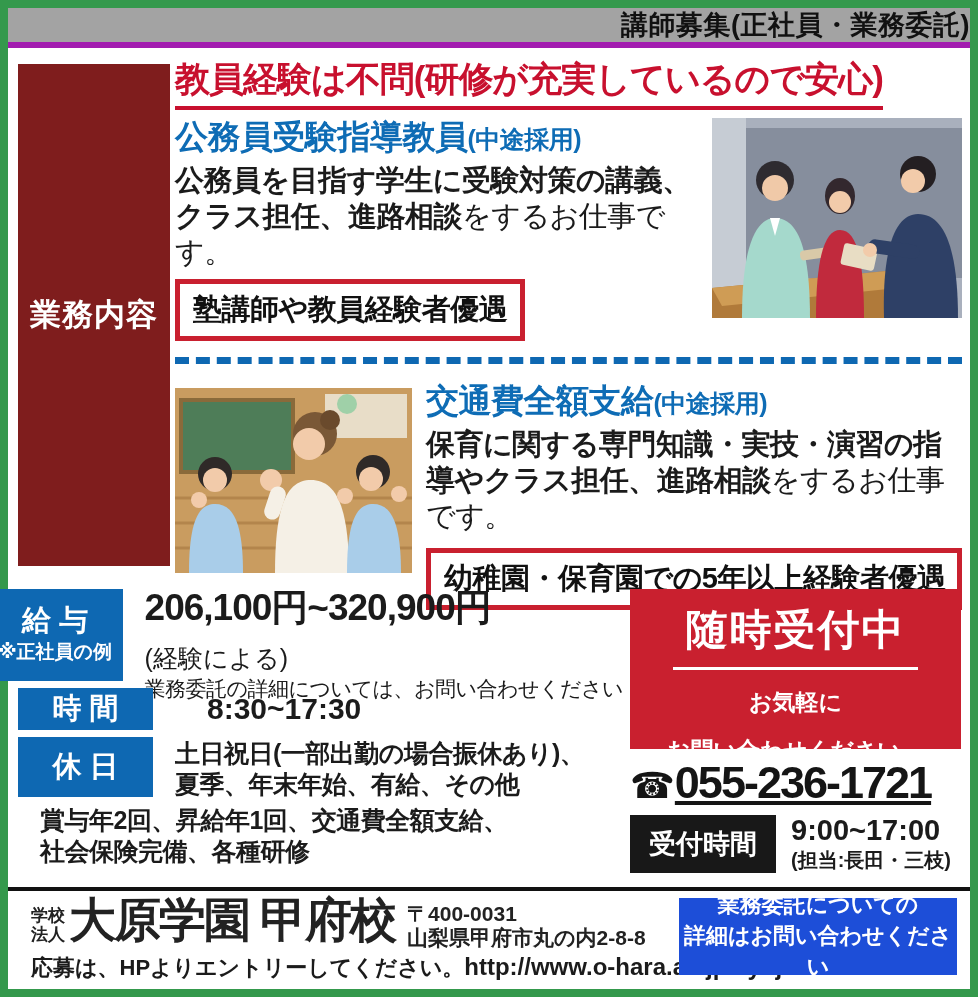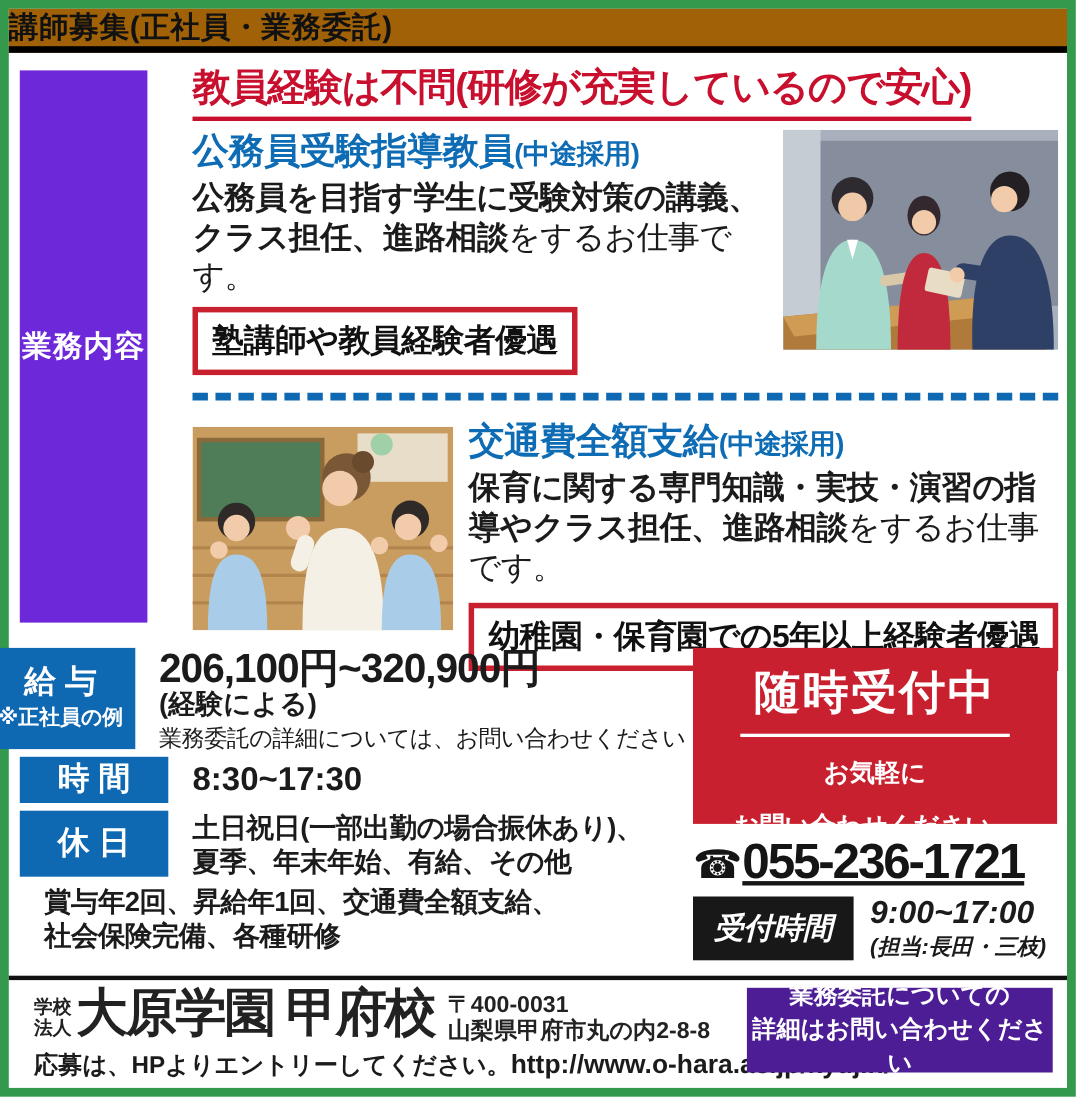--- a/index.html
+++ b/index.html
@@ -6,34 +6,34 @@
   body {
     font-family: "Liberation Sans", "DejaVu Sans", sans-serif;
     background:#ffffff; width:978px; height:997px; overflow:hidden;
   }
   .flyer{
     width:978px; height:997px; border:8px solid #34994c; background:#fff;
     position:relative;
   }
   
   .header{
-    height:40px; background:#a16207; border-bottom:6px solid #000000;
-    display:flex; align-items:center; justify-content:flex-start;
+    height:40px; background:#a3a3a3; border-bottom:6px solid #a21caf;
+    display:flex; align-items:center; justify-content:flex-end;
   }
   .header-title{ font-size:27px; font-weight:900; color:#111; letter-spacing:.5px; }
 
   
   .main{ position:relative; height:935px; }
 
   
   .top-section{ position:relative; height:538px; }
   .sidebar{
-    position:absolute; left:10px; top:16px; width:116px; height:502px;
-    background:#6d28d9; color:#fff; display:flex; align-items:center; justify-content:center;
-    font-size:27px; font-weight:900; letter-spacing:1px;
+    position:absolute; left:10px; top:16px; width:152px; height:502px;
+    background:#7f1d1d; color:#fff; display:flex; align-items:center; justify-content:center;
+    font-size:31px; font-weight:900; letter-spacing:1px;
   }
   .content{ position:absolute; left:167px; top:8px; right:8px; }
   .lead-title{
     display:inline-block; color:#c8102e; font-size:35px; font-weight:900;
     border-bottom:4px solid #c8102e; padding-bottom:3px; margin-bottom:8px;
     letter-spacing:-1px; white-space:nowrap;
   }
   .job-row{ display:flex; align-items:flex-start; }
   .job-text{ flex:1 1 auto; min-width:0; }
   .job-title{ color:#0e6cb5; font-size:33px; font-weight:900; line-height:1.15; letter-spacing:-0.5px; }
@@ -59,41 +59,41 @@
   .info-table{ position:absolute; left:10px; top:3px; width:605px; }
   .info-row{ display:flex; align-items:stretch; margin-bottom:7px;justify-content:flex-end; }
   .info-label{
     flex:0 0 135px; background:#0e68b2; color:#fff; display:flex; flex-direction:column;
     align-items:center; justify-content:center; text-align:center;
   }
   .info-label .lab{ font-size:29px; font-weight:900; line-height:1.1; }
   .info-label .sub{ font-size:19px; font-weight:900; margin-top:2px; }
   .info-value{ margin-left:22px; flex:1 1 auto; color:#1b1b1b; }
   .row-salary{ height:92px; }
-  .row-hours{ height:42px; }
+  .row-hours{ height:42px;gap:32px; }
   .row-holiday{ height:60px; }
   .row-benefits{ height:66px; }
   .salary-amount{ font-size:37px; font-weight:900; line-height:1.0; letter-spacing:-1px; white-space:nowrap; }
-  .salary-note{ font-size:25px; font-weight:700; line-height:1.1; margin-top:1px; }
+  .salary-note{ font-size:25px; font-weight:400; line-height:1.1; margin-top:19px; }
   .salary-small{ font-size:21px; font-weight:500; margin-top:2px; letter-spacing:-0.5px; white-space:nowrap; }
   .hours-value{ font-size:30px; font-weight:800; padding-top:4px; }
   .two-line{ font-size:25px; font-weight:600; line-height:1.22; letter-spacing:-0.5px; padding-top:1px; }
 
   
   .contact{ position:absolute; left:622px; top:3px; width:331px; }
   .banner{
     background:#c9202f; color:#fff; height:160px; text-align:center; padding-top:13px;
   }
   .banner-title{ font-size:42px; font-weight:900; letter-spacing:2px; }
   .banner-rule{ width:245px; border:none; border-top:3px solid #fff; margin:9px auto 7px auto; }
   .banner-line{ font-size:23px; font-weight:800; line-height:1.35;margin-top:17px; }
   .phone-row{ margin-top:8px; font-weight:900; color:#151515; white-space:nowrap; }
   .phone-icon{ font-size:36px; }
   .phone-number{ font-size:45px; letter-spacing:-2px;text-decoration:underline; }
-  .reception{ display:flex; align-items:center; margin-top:6px;font-style:italic; }
+  .reception{ display:flex; align-items:center; margin-top:6px; }
   .reception-label{
     flex:0 0 146px; height:58px; background:#181818; color:#fff; display:flex;
     align-items:center; justify-content:center; font-size:27px; font-weight:800;
   }
   .reception-info{ margin-left:15px; color:#1b1b1b; }
   .reception-hours{ font-size:29px; font-weight:600; line-height:1.1; }
   .reception-staff{ font-size:20px; font-weight:600; }
 
   
   .footer{
@@ -104,21 +104,21 @@
   .corp{ font-size:17px; font-weight:900; line-height:1.1; color:#222; margin-top:11px; }
   .school-name{ font-size:47px; font-weight:900; color:#222; line-height:1.0; margin-left:4px; letter-spacing:-2px; white-space:nowrap; }
   .addr{ margin-left:12px; margin-top:6px; color:#222; }
   .addr-postal{ font-size:21px; font-weight:600; line-height:1.15; }
   .addr-street{ font-size:21px; font-weight:600; line-height:1.15; }
   .apply-line{ margin-top:3px; color:#1b1b1b; white-space:nowrap; }
   .apply-text{ font-size:22px; font-weight:600; }
   .apply-url{ font-size:24px; font-weight:800; }
   .consign-box{
     position:absolute; right:13px; top:7px; width:278px; height:77px;
-    background:#4c1d95; color:#fff; display:flex; flex-direction:column;
+    background:#1d4ed8; color:#fff; display:flex; flex-direction:column;
     align-items:center; justify-content:center; text-align:center;
     font-size:22px; font-weight:700; line-height:1.4;
   }
 </style>
 </head>
 <body>
 
 <div class="flyer">
 
   <div class="header">

